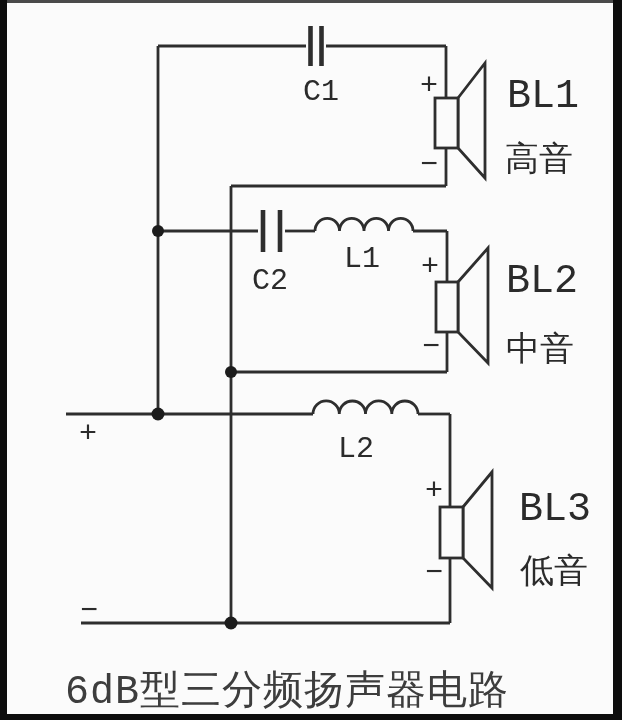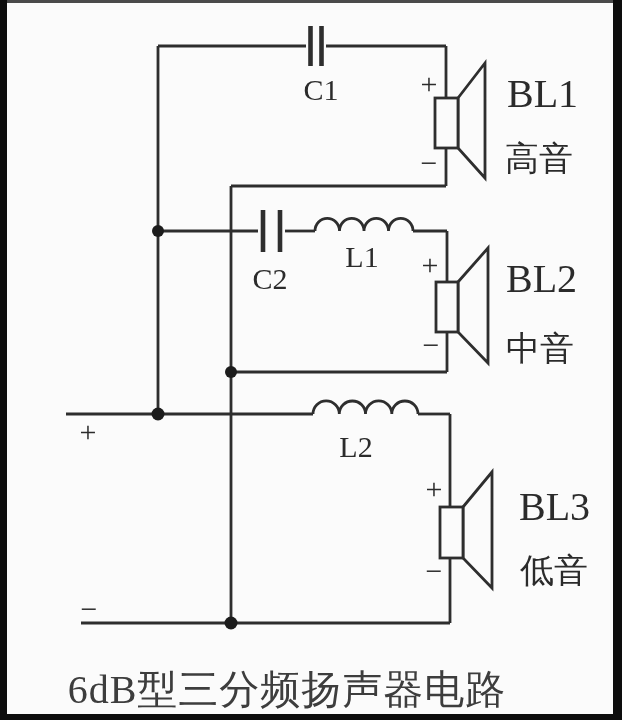--- a/index.html
+++ b/index.html
@@ -1,21 +1,21 @@
 <!DOCTYPE html>
 <html><head>
 <meta charset="utf-8">
 <style>
   html,body{margin:0;padding:0;background:#e9e9e9;}
   .screen{
     position:relative;
     width:622px;height:720px;
     background:#fbfbfb;
     overflow:hidden;
-    font-family:Liberation Serif, serif;
+    font-family:Liberation Mono, monospace;
   }
   .bar{position:absolute;}
   .bar.top{left:0;top:0;width:622px;height:3px;background:#4a4a4a;}
   .bar.left{left:0;top:0;width:7px;height:720px;background:#0d0d0d;}
   .bar.right{left:613px;top:0;width:9px;height:720px;background:#0d0d0d;}
   .bar.bottom{left:0;top:714px;width:622px;height:6px;background:#0d0d0d;}
   svg.circuit{position:absolute;left:0;top:0;width:622px;height:720px;}
   svg.circuit line, svg.circuit path, svg.circuit rect, svg.circuit polygon{
     stroke:#2e2e2e;fill:none;stroke-width:2.8;
   }

